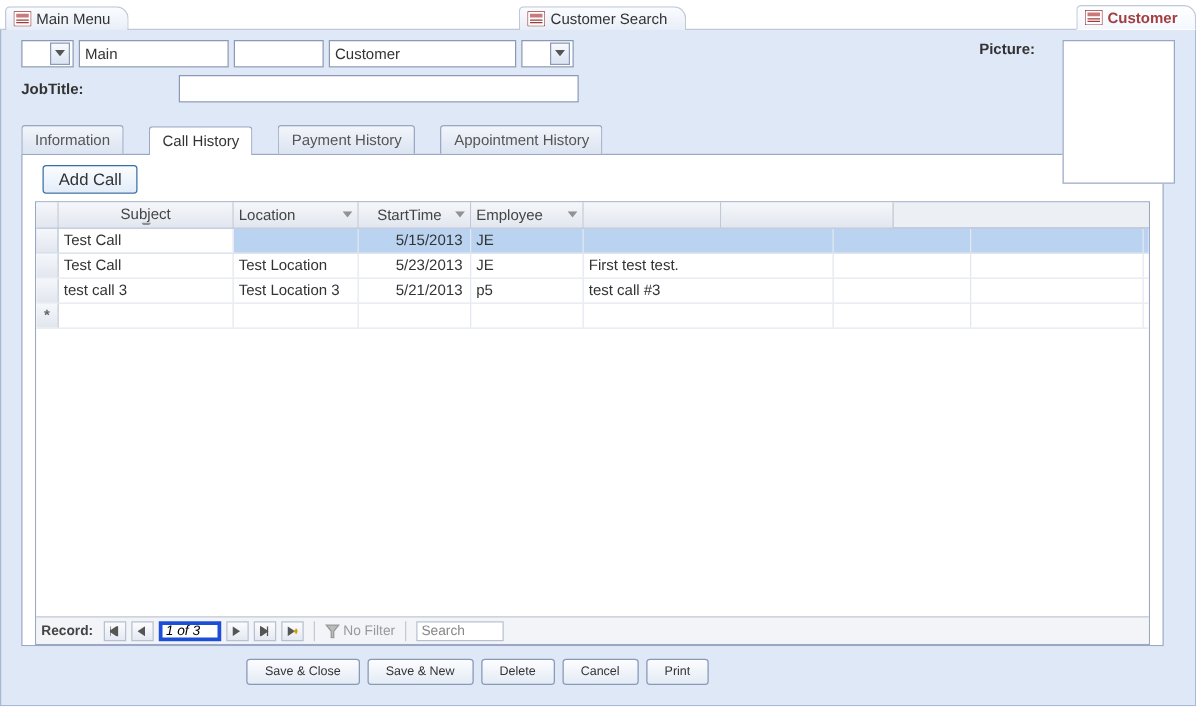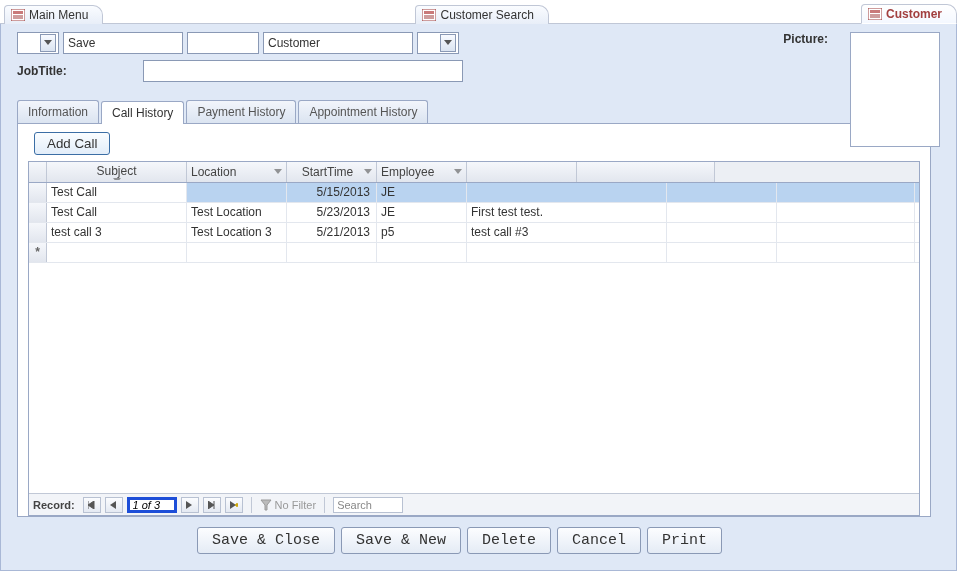--- a/index.html
+++ b/index.html
@@ -91,21 +91,21 @@
     right:128px;
     top:8px;
     font-weight:bold;
     color:#333;
   }
   .jobtitle-row { display:flex; align-items:center; gap:6px; margin-bottom:18px;}
   .jobtitle-row label { font-weight:bold; width:56px; }
   
   .sub-tabs {
     display:flex;
-    gap:2px;
+    gap:20px;
     position:relative;
     z-index:2;
     align-items:flex-end;
   }
   .sub-tab {
     padding:4px 10px;
     border:1px solid #9aa8c5;
     border-bottom:none;
     background:linear-gradient(#f2f5fb,#dbe4f1);
     border-radius:3px 3px 0 0;
@@ -240,22 +240,22 @@
     justify-content:flex-start;
     padding:10px 0 4px 180px;
     background:#dfe8f6;
   }
   .action-bar button {
     border:1px solid #8a99b5;
     border-radius:3px;
     padding:4px 14px;
     background:linear-gradient(#fcfdff,#e4ebf5);
     cursor:pointer;
-    font-family:Liberation Mono, monospace;
-    font-size:15px;
+    font-family:Liberation Sans, sans-serif;
+    font-size:10px;
     color:#333;
   }
 </style>
 </head>
 <body>
 
 <svg width="0" height="0" style="position:absolute">
   <defs>
     <g id="form-icon">
       <rect x="0" y="0" width="14" height="12" rx="1" fill="#fff" stroke="#9d3b3b"></rect>
@@ -317,21 +317,21 @@
   <div class="header-row">
     <div class="combo" style="width:42px">
       <span></span>
       <span class="arrow">
           <svg>
             <use href="#dn"></use>
           </svg>
         </span>
     </div>
     <div class="txt" style="width:120px">
-      <span>Save</span>
+      <span>Main</span>
     </div>
     <div class="txt" style="width:72px">
       <span></span>
     </div>
     <div class="txt" style="width:150px">
       <span>Customer</span>
     </div>
     <div class="combo" style="width:42px">
       <span></span>
       <span class="arrow">

